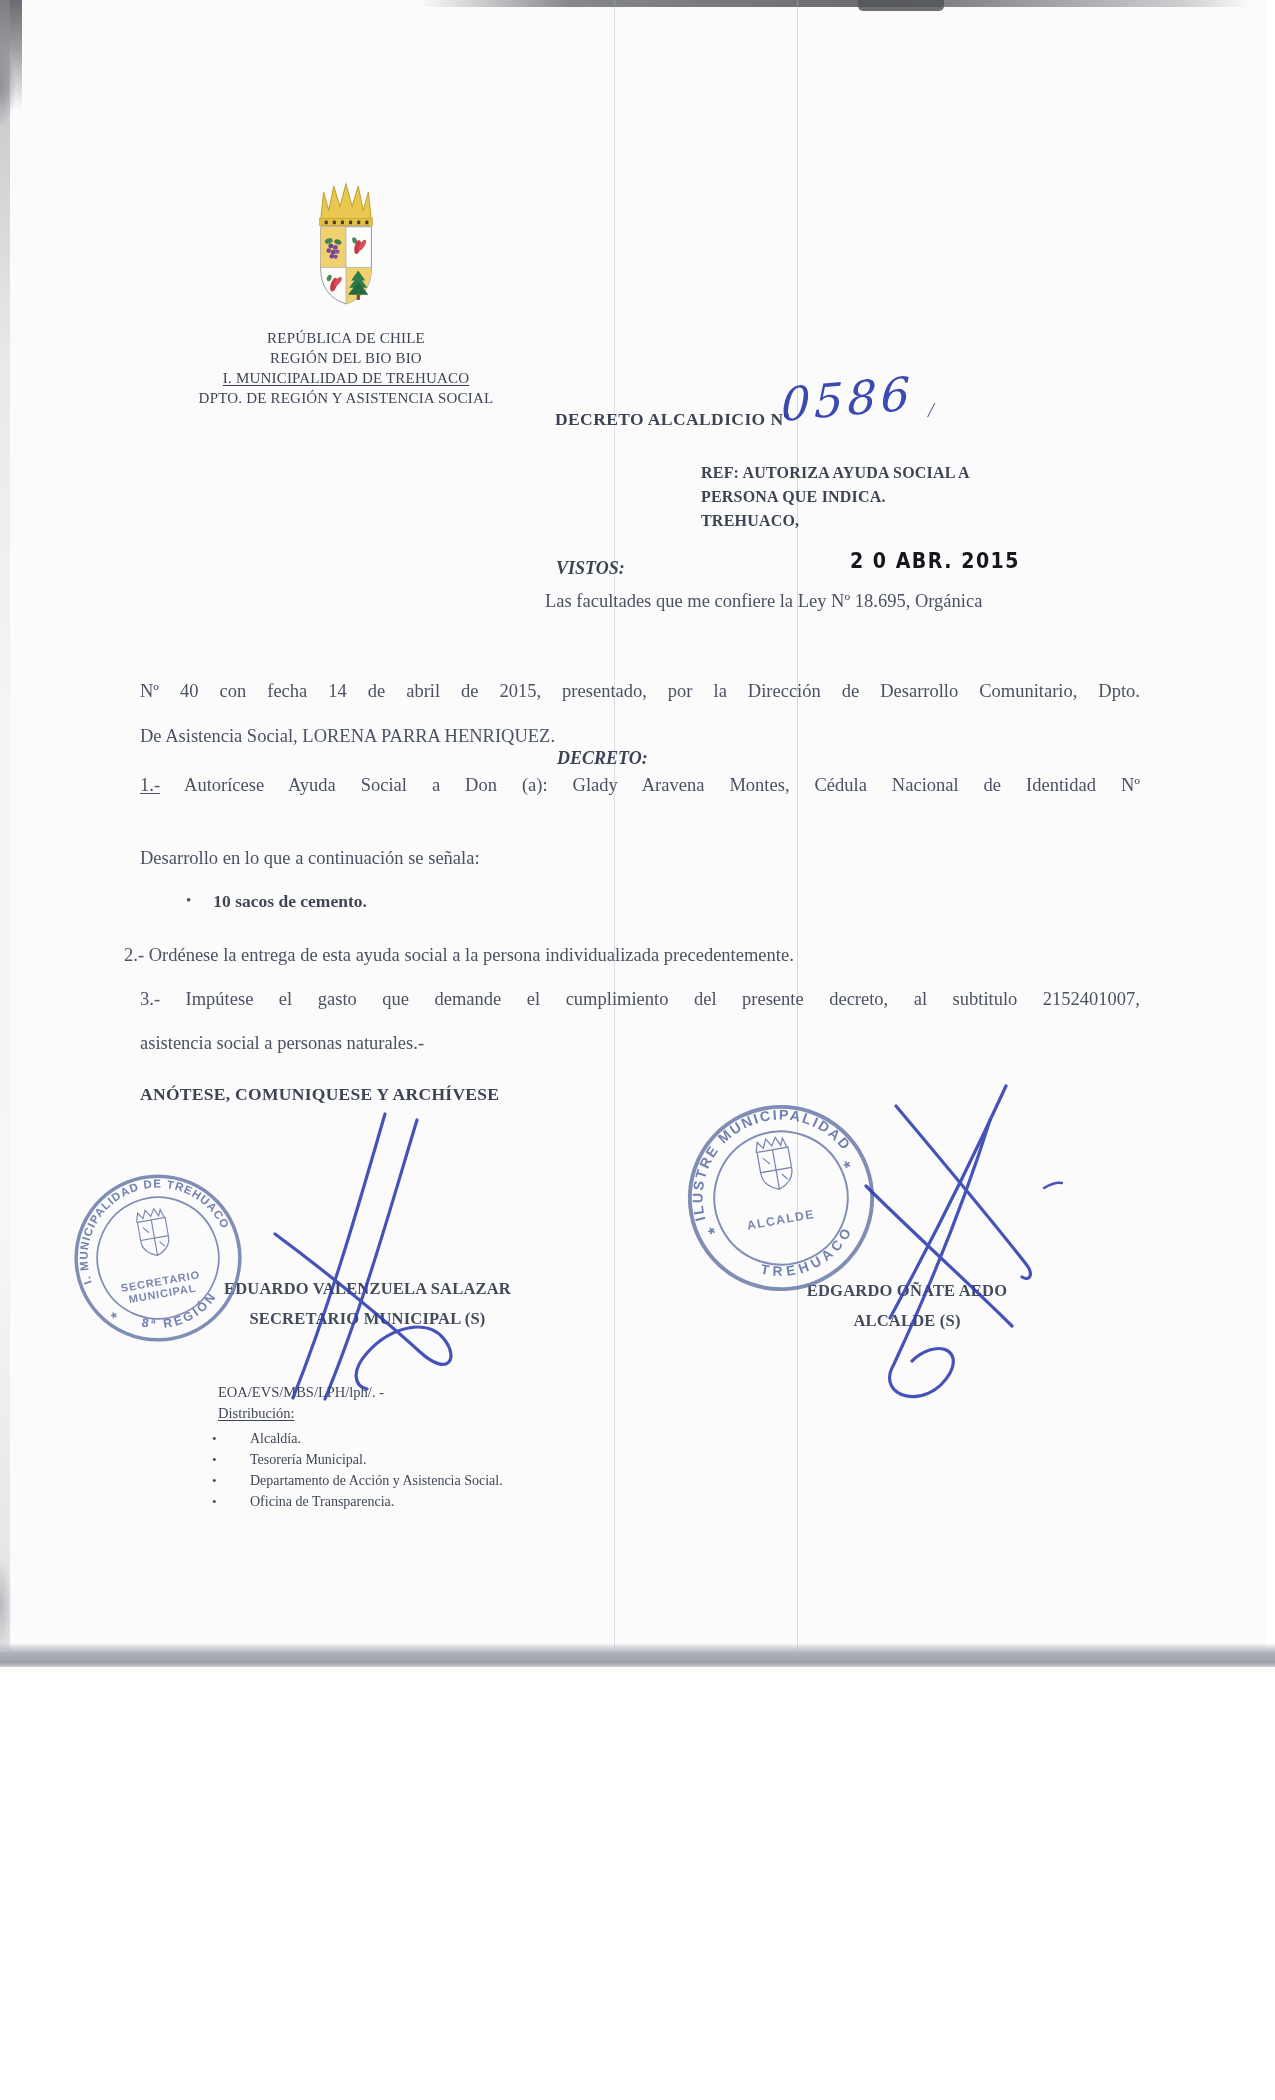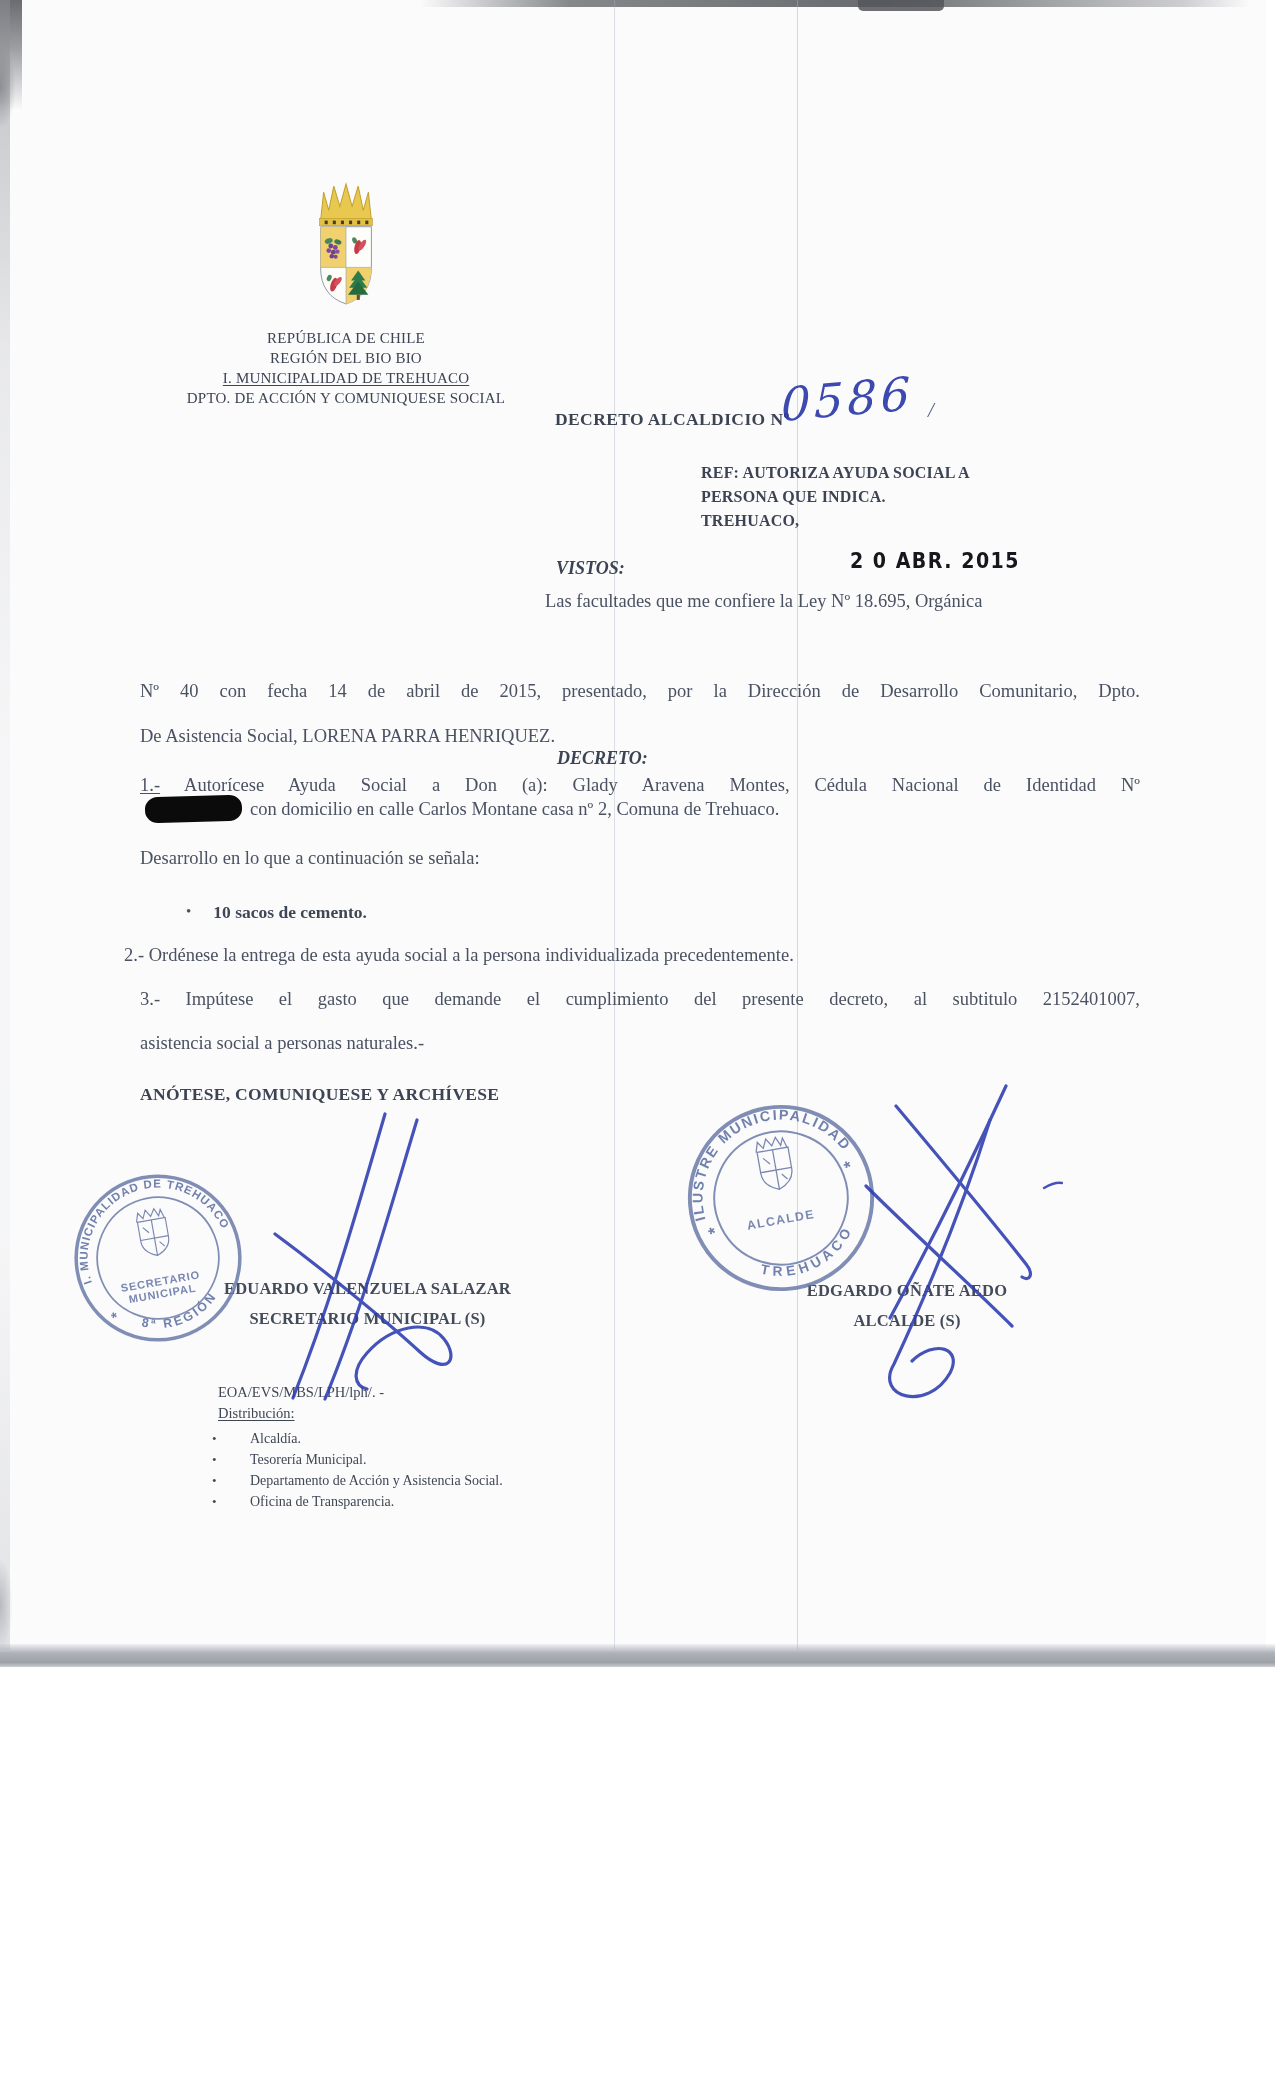--- a/index.html
+++ b/index.html
@@ -41,21 +41,21 @@
     border-radius:13px/12px;vertical-align:-7px;margin-right:8px;transform:rotate(-1.6deg);}
   .closing{font-size:17.5px;font-weight:bold;color:#3c4353;letter-spacing:.3px;}
   .name{position:absolute;text-align:center;font-size:16.5px;font-weight:bold;
     color:#434a59;letter-spacing:.2px;white-space:nowrap;z-index:2;}
   .foot{font-size:14.5px;color:#3f4654;margin-left:40px;}
   .dist-list{position:absolute;left:212px;top:1428px;margin:0;padding:0;list-style:none;z-index:2;}
   .dist-list li{display:flex;line-height:21px;font-size:14px;color:#3f4654;}
   .dist-list .dot{width:38px;font-size:13px;}
   .stamp{position:absolute;z-index:3;}
   .sig{position:absolute;z-index:4;}
-  .bullet-row{z-index:2;margin-top:11px;}
+  .bullet-row{z-index:2;}
   .scan > .t, .scan > div{z-index:2;}
 </style>
 </head>
 <body>
 
 <div class="scan">
 
   <div class="art top-band"></div>
   <div class="art top-nub"></div>
   <div class="art corner-tl"></div>
@@ -107,42 +107,41 @@
       <polygon points="51,87 44,97 58,97" fill="#2e7b4b"></polygon>
       <polygon points="51,92 42,104 60,104" fill="#2e7b4b"></polygon>
       <polygon points="51,98 41,111 61,111" fill="#256b40"></polygon>
       <rect x="49.6" y="111" width="3" height="5" fill="#6b4a2e"></rect>
     </g>
   </svg>
 
   <div class="t lh" style="top:330px">REPÚBLICA DE CHILE</div>
   <div class="t lh" style="top:350px">REGIÓN DEL BIO BIO</div>
   <div class="t lh u" style="top:370px">I.  MUNICIPALIDAD DE TREHUACO</div>
-  <div class="t lh" style="top:390px">DPTO. DE ACCIÓN Y COMUNIQUESE SOCIAL</div>
+  <div class="t lh" style="top:390px">DPTO. DE REGIÓN Y ASISTENCIA SOCIAL</div>
 
   <div class="t title-label" style="left:555px;top:409px">DECRETO ALCALDICIO Nº</div>
   <div class="handnum">0586</div>
   <div class="slash">/</div>
 
   <div class="t ref" style="left:701px;top:461px">REF: AUTORIZA AYUDA SOCIAL A</div>
   <div class="t ref" style="left:701px;top:485px">PERSONA QUE INDICA.</div>
   <div class="t ref" style="left:701px;top:509px">TREHUACO,</div>
 
   <div class="t bold ital" style="left:556px;top:558px;font-size:18px;color:#3c4353">VISTOS:</div>
   <div class="datestamp">2 0 ABR. 2015</div>
 
   <div class="t" style="left:545px;top:591px">Las facultades que me confiere la Ley Nº 18.695, Orgánica</div>
   <div class="t just" style="left:140px;top:681px">Nº 40 con  fecha  14 de abril de 2015, presentado, por la Dirección de Desarrollo Comunitario, Dpto.</div>
   <div class="t" style="left:140px;top:726px">De Asistencia Social, LORENA PARRA HENRIQUEZ.</div>
 
   <div class="t bold ital" style="left:557px;top:748px;font-size:18px;color:#3c4353">DECRETO:</div>
 
   <div class="t just" style="left:140px;top:775px"><span class="u">1.-</span> <span>Autorícese Ayuda Social a Don (a): Glady Aravena Montes, Cédula Nacional de Identidad Nº</span></div>
 
-  <div class="t" style="left:145px;top:796px"><span class="redaction"></span><span>con domicilio en calle Carlos Montane casa nº 2, Comuna de Trehuaco.</span></div>
 
   <div class="t" style="left:140px;top:848px">Desarrollo en lo que a continuación se señala:</div>
 
   <div class="t bullet-row" style="left:186px;top:891px"><span style="font-size:15px;vertical-align:2px">•</span><span class="bold" style="margin-left:22px;font-size:17.5px;color:#3f4654">10 sacos de cemento.</span></div>
 
   <div class="t" style="left:124px;top:945px">2.- Ordénese la entrega de esta ayuda social a la persona individualizada precedentemente.</div>
   <div class="t just" style="left:140px;top:989px">3.- Impútese el gasto que demande el cumplimiento del presente decreto, al subtitulo 2152401007,</div>
   <div class="t" style="left:140px;top:1033px">asistencia social a personas naturales.-</div>
 
   <div class="t closing" style="left:140px;top:1084px">ANÓTESE, COMUNIQUESE Y ARCHÍVESE</div>

